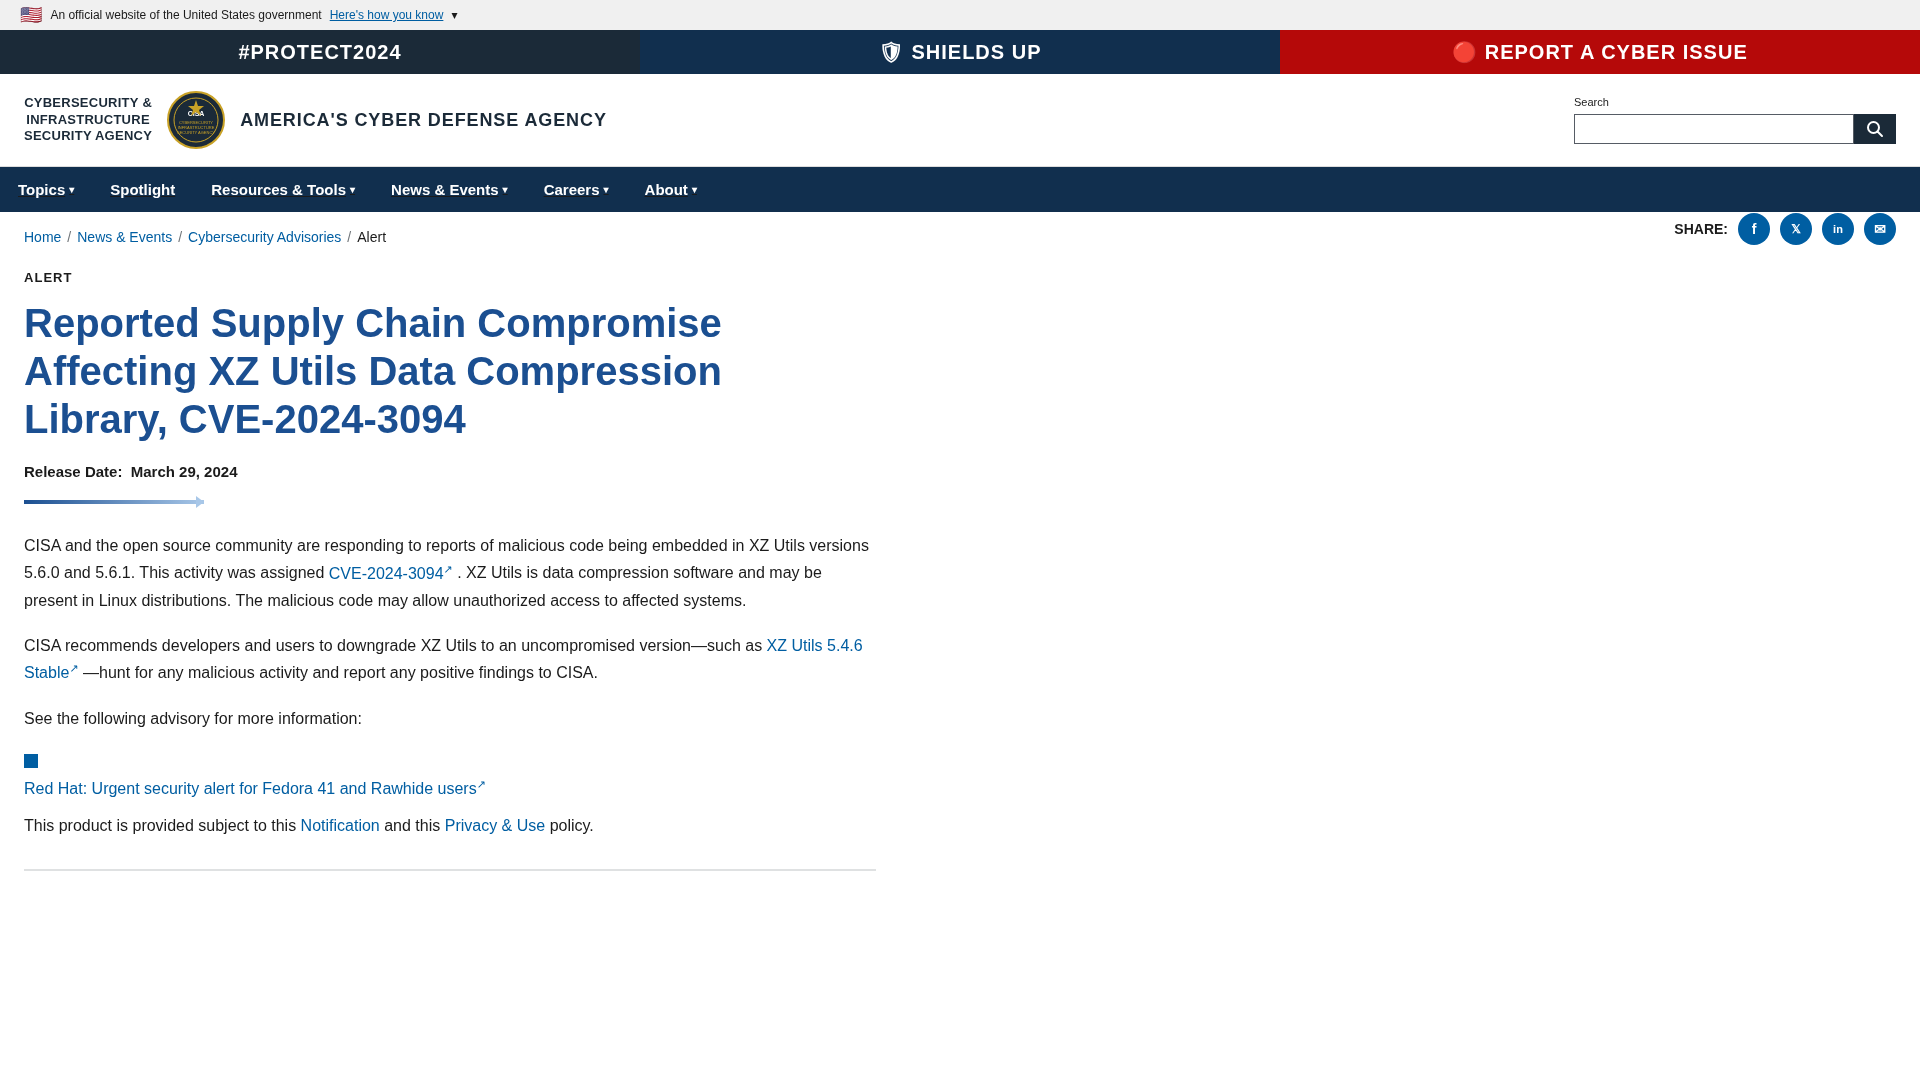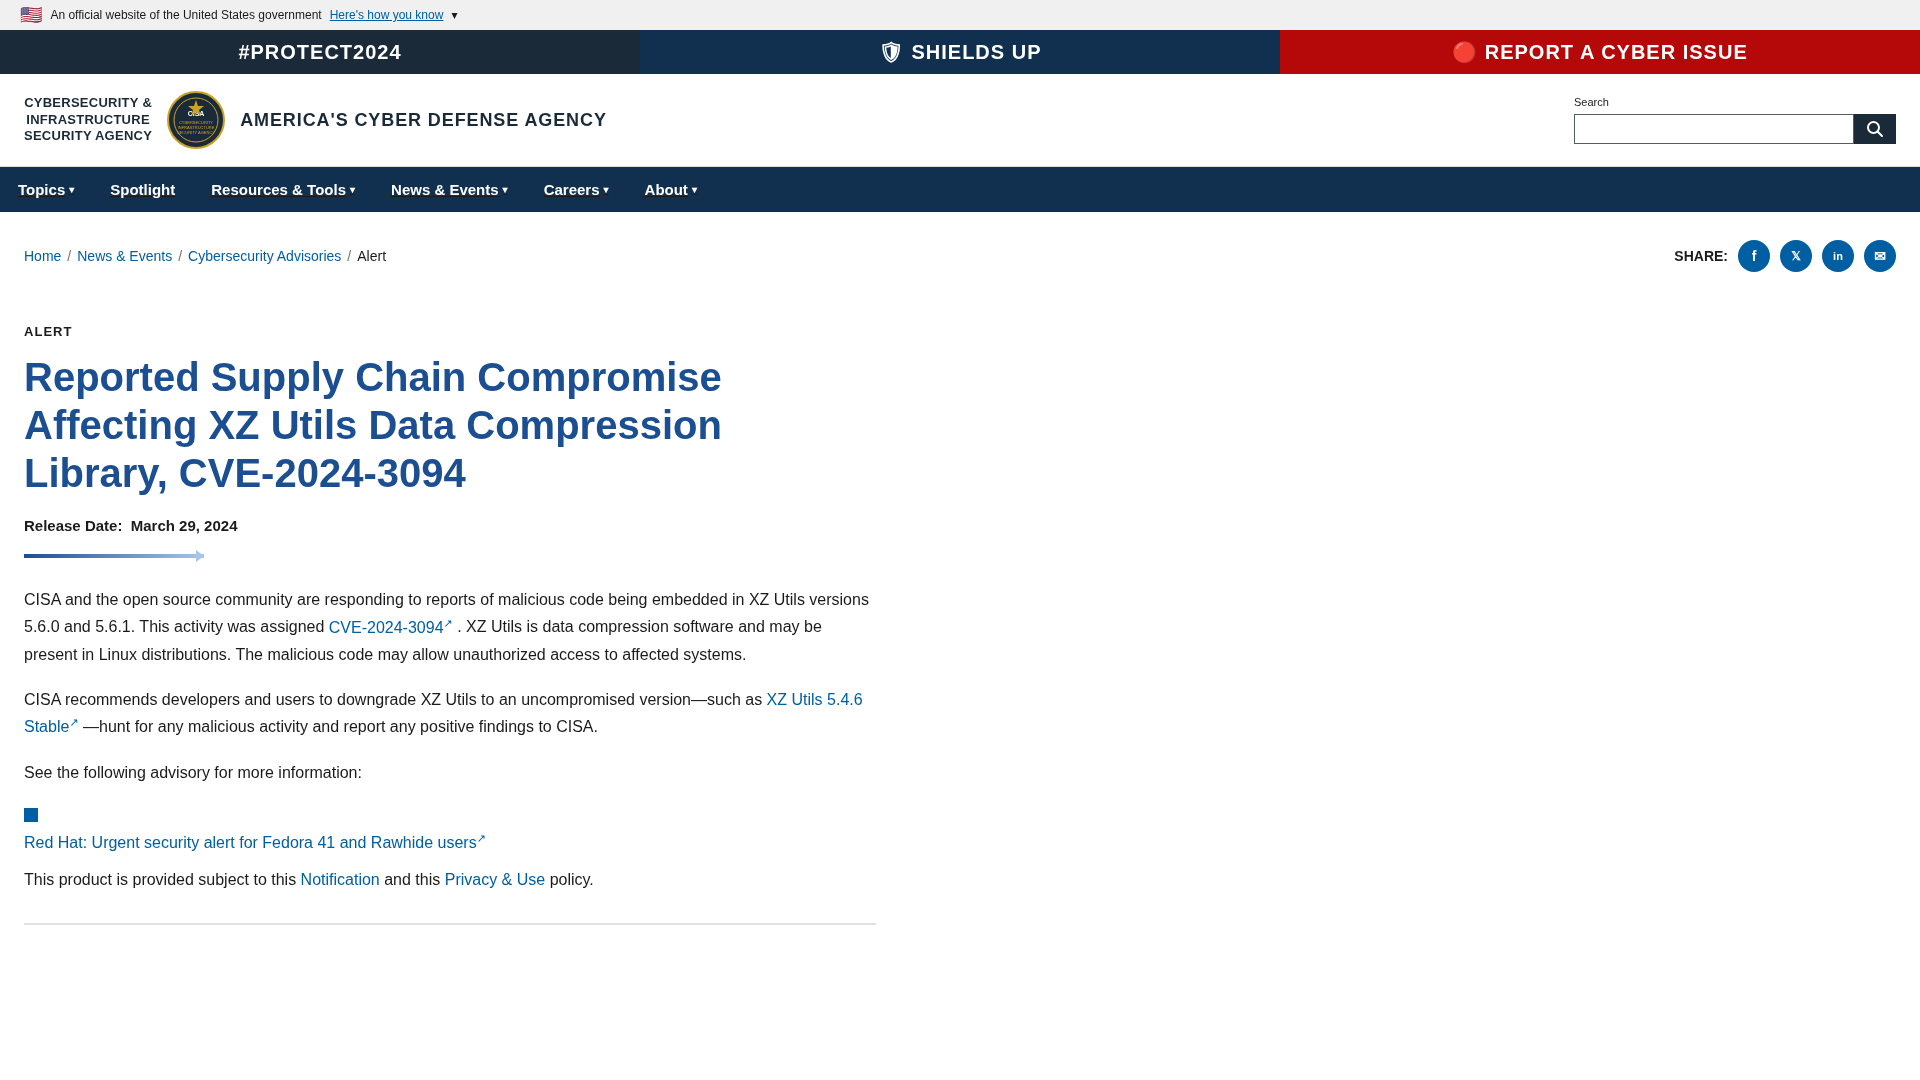--- a/index.html
+++ b/index.html
@@ -121,23 +121,23 @@
       font-weight: 600;
       display: flex;
       align-items: center;
       gap: 4px;
       cursor: pointer;
     }
     .nav-chevron { font-size: 10px; }
 
     
     .breadcrumb-bar {
-      padding: 28px 24px;
-      display: flex;
-      align-items: center;
+      padding: 1px 24px;
+      display: flex;
+      align-items: flex-end;
       justify-content: space-between;
       background: #fff;
     }
     .breadcrumb {
       display: flex;
       align-items: center;
       gap: 6px;
       font-size: 14px;
     }
     .breadcrumb a { color: #005ea2; text-decoration: none; }

